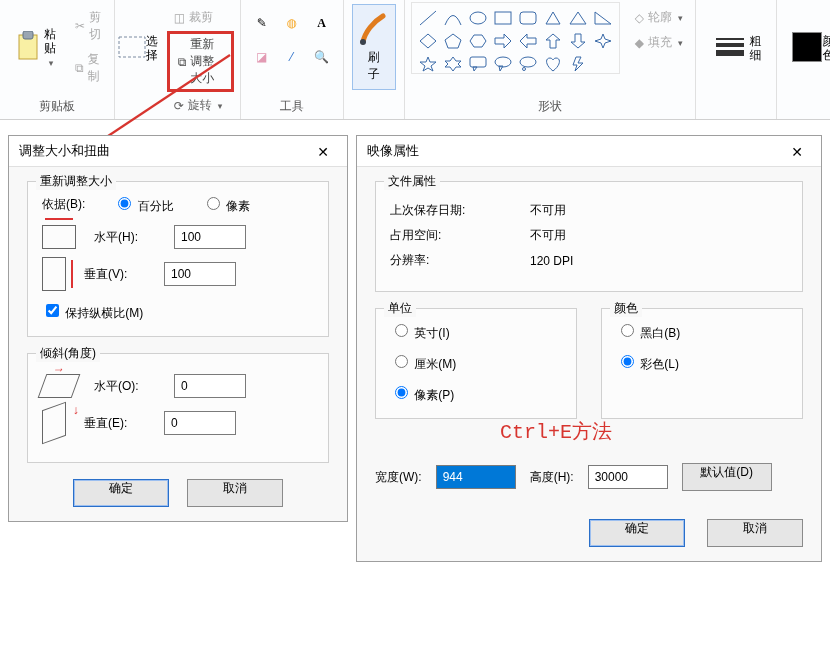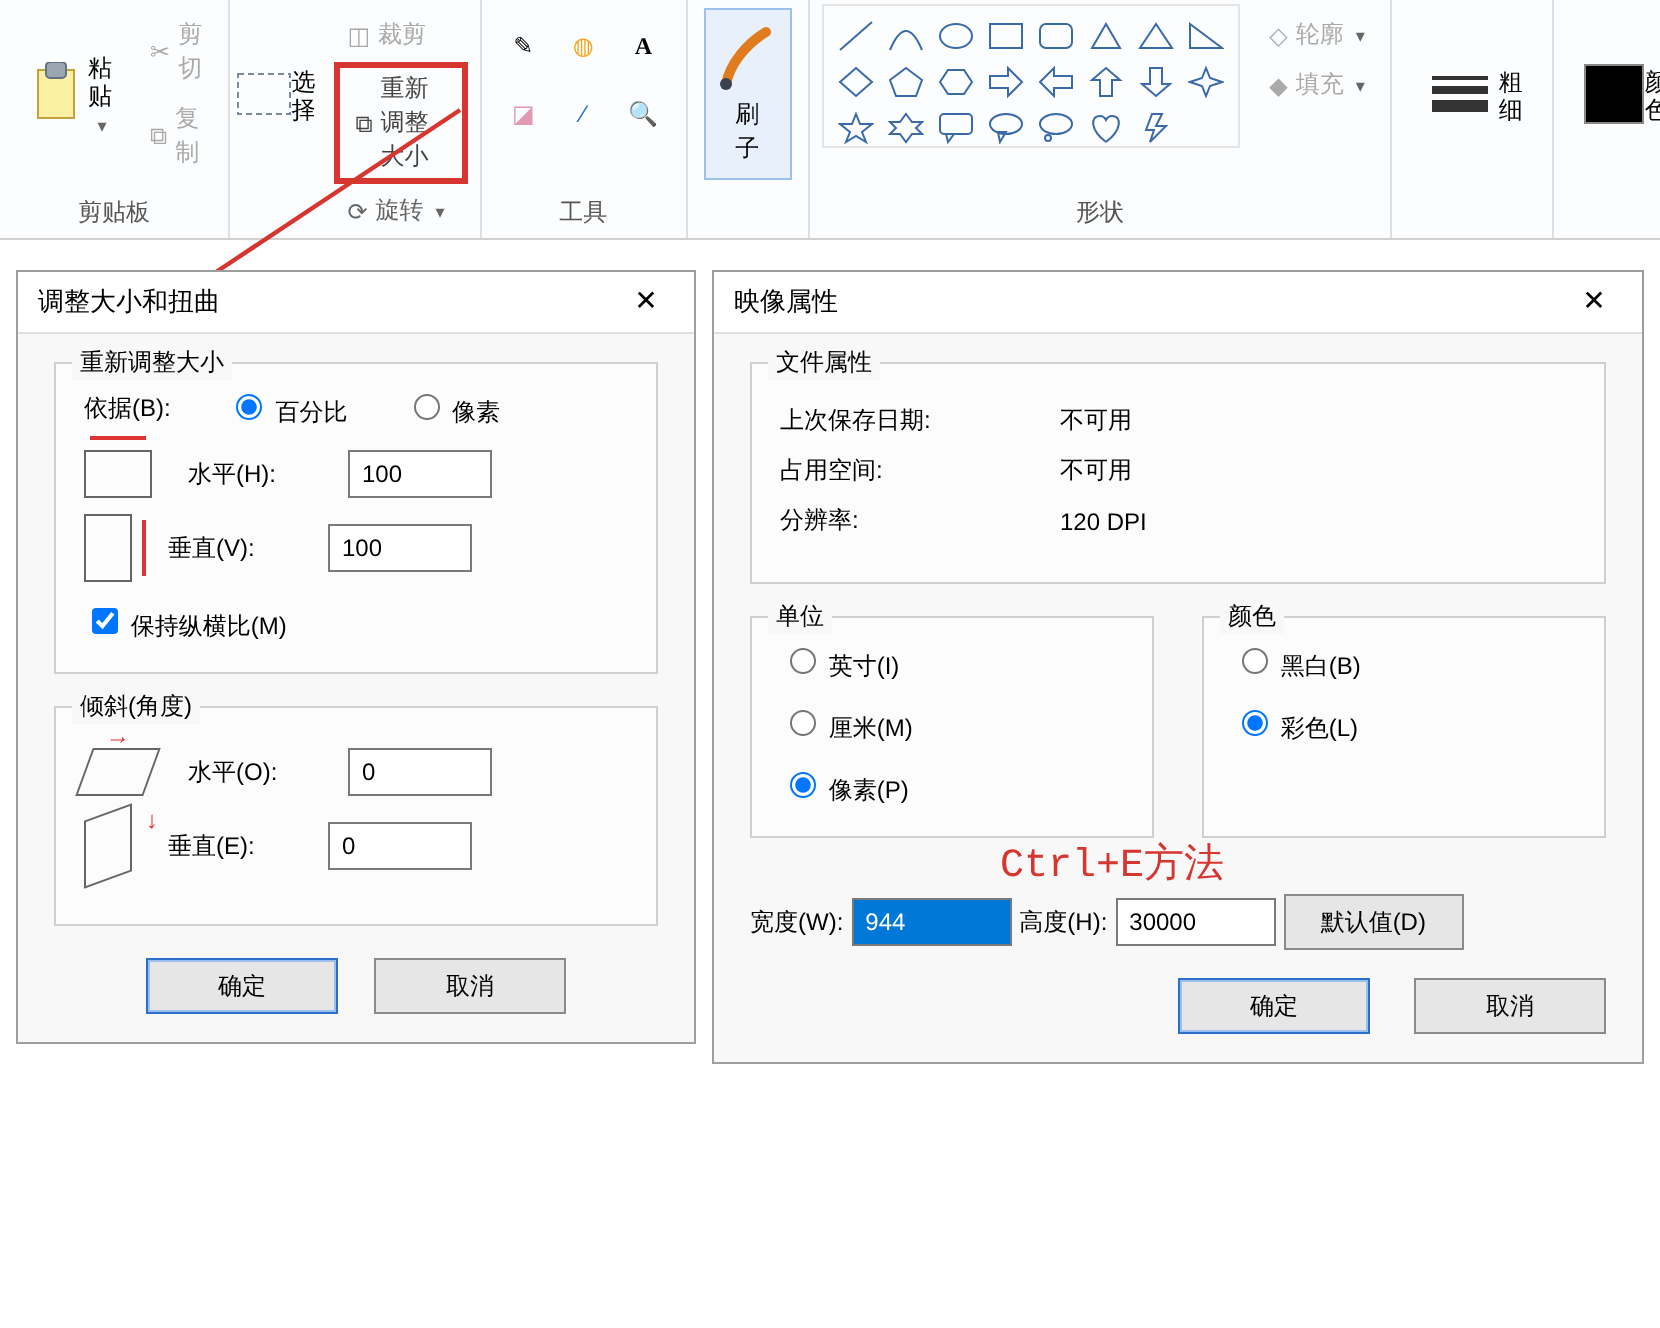--- a/index.html
+++ b/index.html
@@ -86,21 +86,21 @@
   
   .arrow-overlay { position:absolute; left:0; top:0; pointer-events:none; }
 
   
   .dialog {
     position: absolute;
     background: #f8f8f8;
     border: 1px solid #9e9e9e;
   }
   .dlg-title {
-    display:flex; align-items:flex-start; justify-content:space-between;
+    display:flex; align-items:flex-end; justify-content:space-between;
     padding: 6px 10px;
     font-size: 13px;
     background:#fff;
     border-bottom:1px solid #e0e0e0;
   }
   .close-x { width:28px; text-align:center; font-size:14px; cursor:default; }
   .dlg-body { padding: 14px 18px 14px; }
   .fieldset {
     border:1px solid #d0d0d0; background:#fcfcfc;
     padding: 12px 14px 14px; margin-bottom:16px; position:relative;
@@ -115,33 +115,33 @@
   .radio-col { display:flex; flex-direction:column; gap:10px; }
   input[type=text].num {
     width:72px; height:24px; border:1px solid #7a7a7a; background:#fff;
     padding: 2px 6px; font-size:12px;
   }
   input[type=text].num.sel { background:#0078d7; color:#fff; }
   .check-row { margin-top:10px; display:flex; align-items:flex-start; gap:6px; }
   .btn-row { display:flex; gap:18px; justify-content:center; margin-top:14px; }
   .btn {
     width:96px; height:28px; border:1px solid #8a8a8a; background:#e6e6e6;
-    display:flex; align-items:center; justify-content:center;
+    display:flex; justify-content:center;
     font-size:12px;
   }
   .btn.default { border:1px solid #2a6fc9; box-shadow: inset 0 0 0 1px #9cbff0; }
   .resize-icon-h { width:34px; height:24px; border:1px solid #666; position:relative; margin-right:8px;}
   .resize-icon-h::after { content:""; position:absolute; top:-8px; left:2px; right:2px; height:4px; border-top:2px solid #d33; }
   .resize-icon-v { width:24px; height:34px; border:1px solid #666; position:relative; margin-right:8px;}
   .resize-icon-v::after { content:""; position:absolute; top:2px; bottom:2px; right:-8px; width:4px; border-right:2px solid #d33; }
   .skew-icon-h { width:34px; height:24px; border:1px solid #666; transform:skewX(-20deg); position:relative; margin-right:8px;}
   .skew-icon-h::before { content:"→"; color:#d33; position:absolute; top:-14px; left:4px; font-weight:bold; }
   .skew-icon-v { width:24px; height:34px; border:1px solid #666; transform:skewY(-20deg); position:relative; margin-right:8px;}
   .skew-icon-v::before { content:"↓"; color:#d33; position:absolute; right:-14px; top:4px; font-weight:bold; }
-  .pair-row { display:flex; align-items:center; gap:4px; margin:12px 0; }
+  .pair-row { display:flex; align-items:center; gap:14px; margin:28px 0; }
   .ctrlE {
     position:absolute; color:#d7352f; font-size:20px; font-family: "Courier New", monospace; text-align: center;
   }
   .twocol { display:flex; gap:24px; }
 </style>
 </head>
 <body>
 
 <div class="ribbon">
 

